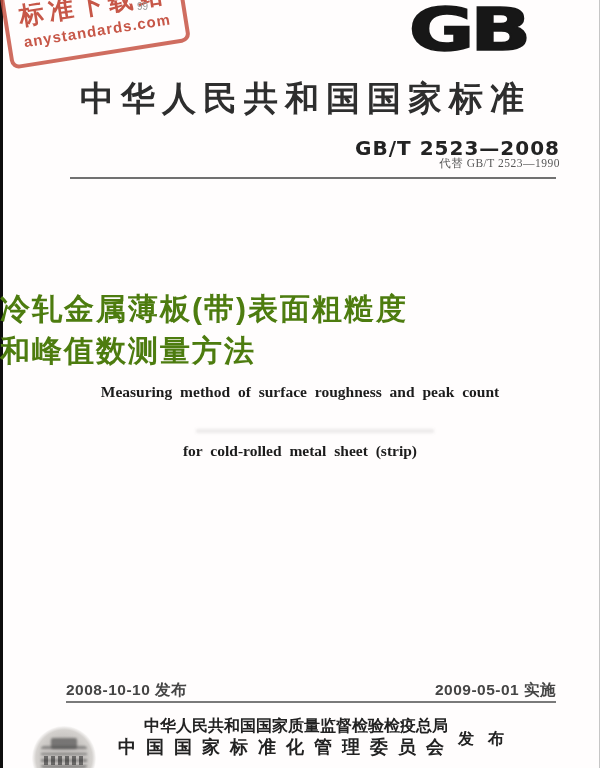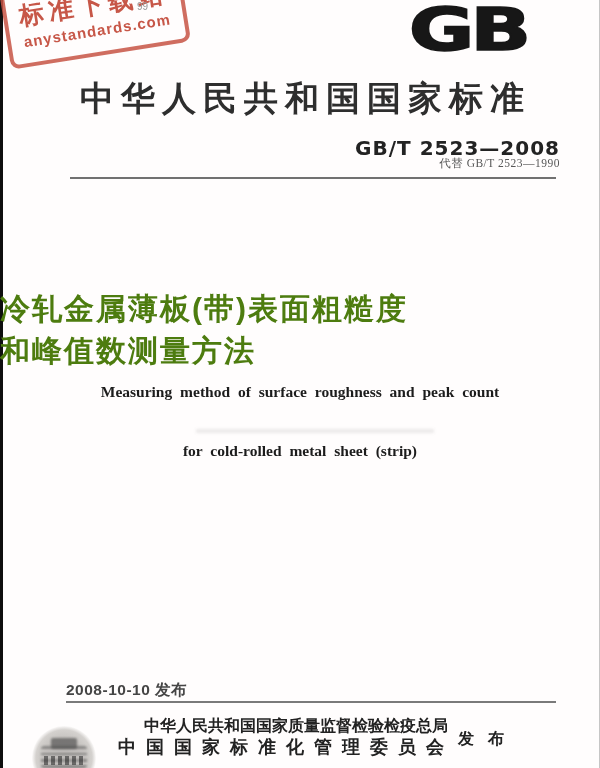--- a/index.html
+++ b/index.html
@@ -139,20 +139,21 @@
   <div class="cn-title-1">冷轧金属薄板(带)表面粗糙度</div>
   <div class="cn-title-2">和峰值数测量方法</div>
 
   <div class="en-title-1">Measuring method of surface roughness and peak count</div>
   <div class="en-title-2">for cold-rolled metal sheet (strip)</div>
 
   <div class="smudge"></div>
 
   <div class="date-row">
     <span>2008-10-10 发布</span>
+    <span>2009-05-01 实施</span>
   </div>
   <div class="rule-bottom"></div>
 
   <div class="issuer-1">中华人民共和国国家质量监督检验检疫总局</div>
   <div class="issuer-2">中国国家标准化管理委员会</div>
   <div class="publish-label">发布</div>
 
   <div class="seal">
     <div class="seal-core"></div>
     <div class="seal-tex"></div>

